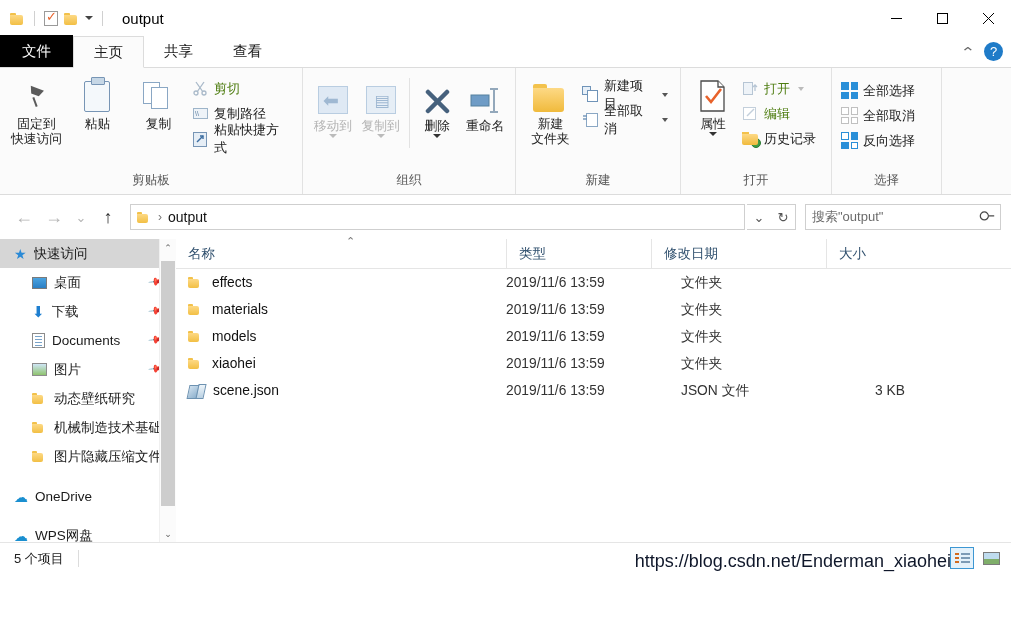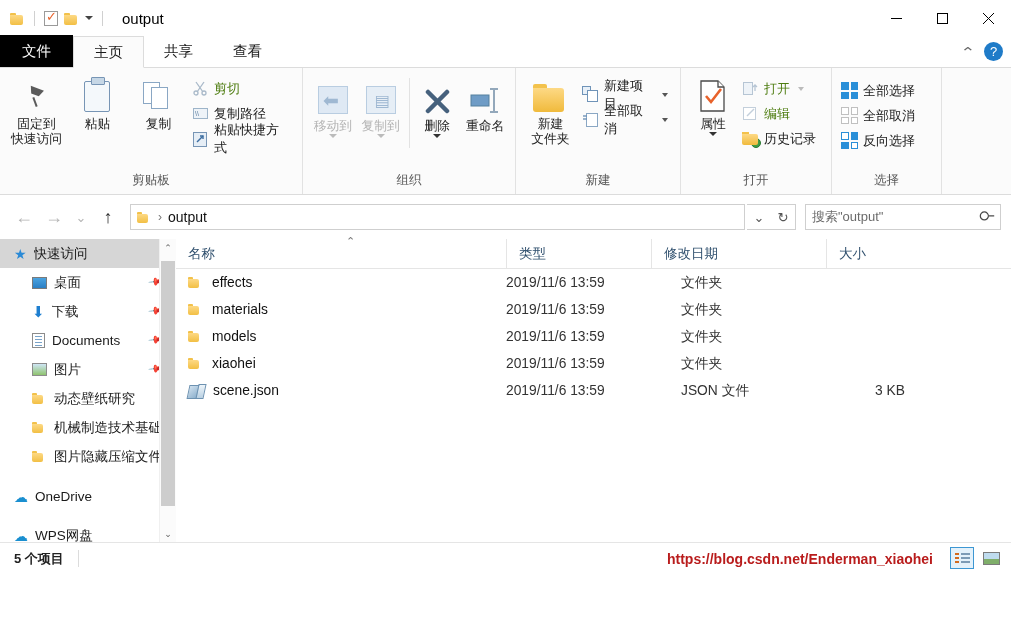--- a/index.html
+++ b/index.html
@@ -150,24 +150,24 @@
   .cell { display:flex; align-items:center; height:27px; overflow:hidden; white-space:nowrap; }
   .cell.name { padding-left:12px; gap:9px; }
   .cell.date { color:#333; }
   .cell.type { color:#333; }
   .cell.size { color:#333; justify-content:flex-end; padding-right:26px; }
   .json-ico { width:16px;height:14px; position:relative; }
   .json-ico:before{ content:""; position:absolute; left:0;top:1px; width:13px;height:12px; background:linear-gradient(135deg,#cfe0ee 0%,#7ea6c6 100%); transform:skewX(-12deg); border:1px solid #6d92b1;}
   .json-ico:after{ content:""; position:absolute; left:9px;top:0px;width:6px;height:13px;background:linear-gradient(180deg,#eef5fa,#b9d0e2); border:1px solid #6d92b1; transform:skewX(-12deg);}
 
   
-  .statusbar { height:32px; border-top:1px solid #e5e5e5; display:flex; align-items:center; padding-left:14px; position:relative; background:#fff; flex:none;font-weight:bold;}
+  .statusbar { height:32px; border-top:1px solid #e5e5e5; display:flex; align-items:center; padding-left:14px; position:relative; background:#fff; flex:none;}
   .status-text { font-size:13px; color:#222; }
   .status-sep { width:1px; height:17px; background:#dcdcdc; margin-left:14px;}
-  .watermark { position:absolute; right:78px; top:8px; font-size:14px; color:#b91c1c; white-space:nowrap;}
+  .watermark { position:absolute; right:60px; top:8px; font-size:18px; color:#0f172a; white-space:nowrap;}
   .viewbtns { position:absolute; right:8px; top:4px; display:flex; gap:5px; }
   .viewbtn { width:24px;height:22px; display:flex;align-items:center;justify-content:center; }
   .viewbtn.active { border:1px solid #3d97d3; background:#e4f1fa;}
   .det-ico { width:15px;height:12px; display:grid; grid-template-columns:4px 1fr; gap:2px; align-items:center;}
   .det-ico u { display:block; height:2px; background:#d36a1e; }
   .det-ico i { display:block; height:2px; background:#7d9bb5; }
   .detcol { display:flex; flex-direction:column; gap:2px;}
   .big-ico { width:17px;height:13px; background:linear-gradient(180deg,#bfdcef 55%,#7fae6a 55%); border:1px solid #7b7b7b;}
 </style>
 </head>

